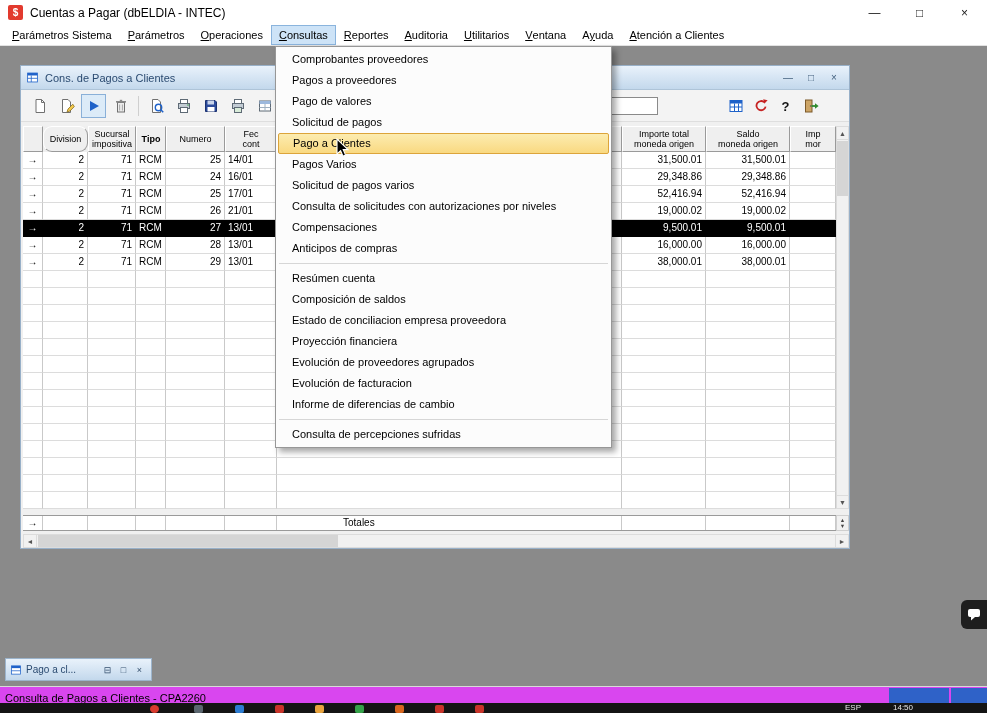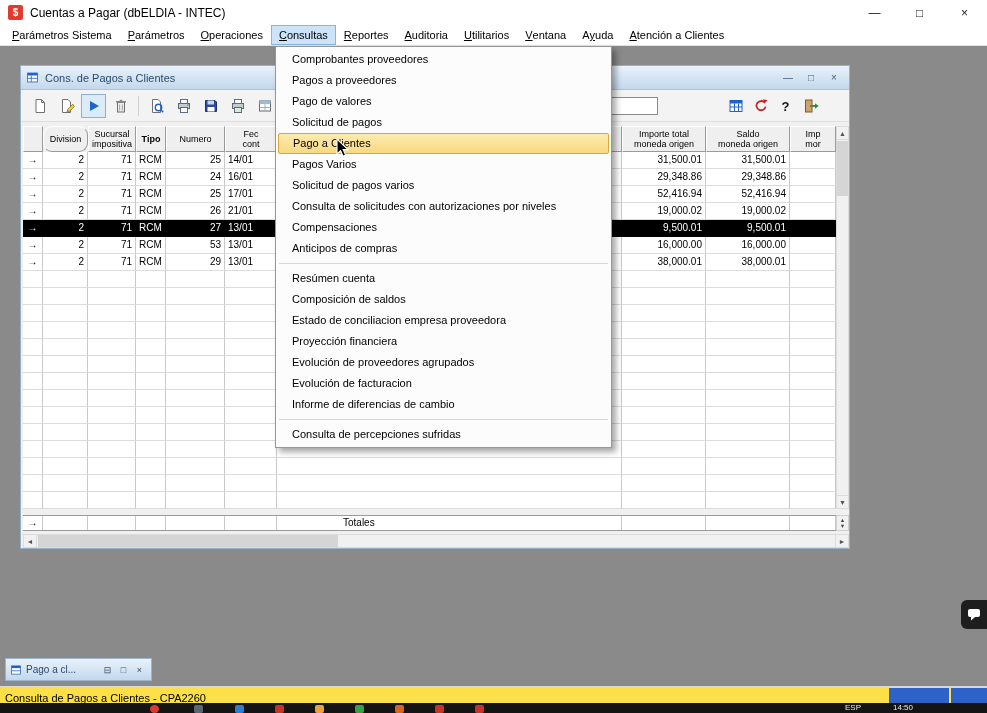--- a/index.html
+++ b/index.html
@@ -66,21 +66,21 @@
   .hs-right{right:0;border-left:1px solid #dcdcdc;}
   .hs-thumb{position:absolute;left:14px;top:0;width:300px;height:12px;background:#d5d5d5;}
 
   
   .minwin{position:absolute;left:5px;top:658px;width:147px;height:23px;background:linear-gradient(#e9f2fb,#c3d8ec);border:1px solid #9cb4cc;display:flex;align-items:center;padding:0 4px;z-index:10;}
   .minwin .mw-title{font-size:10px;color:#2a4a70;margin-left:4px;white-space:nowrap;}
   .mw-controls{margin-left:auto;display:flex;gap:1px;}
   .mw-btn{width:15px;height:15px;display:flex;align-items:center;justify-content:center;font-size:9px;color:#35506e;}
 
   
-  .statusbar{position:absolute;left:0;top:686px;width:987px;height:23px;background:#fde047;border-top:1px solid #d8d8d8;display:flex;align-items:center;z-index:20;}
+  .statusbar{position:absolute;left:0;top:686px;width:987px;height:23px;background:#d946ef;border-top:1px solid #d8d8d8;display:flex;align-items:center;z-index:20;}
   .status-text{font-size:11px;margin-left:5px;}
   .sb-blue{position:absolute;top:1px;bottom:1px;background:#2f62c8;}
   .sb-blue.a{right:38px;width:60px;}
   .sb-blue.b{right:0;width:36px;}
   .taskbar{position:absolute;left:0;top:703px;width:987px;height:10px;background:#141414;z-index:40;}
   .tk-icon{position:absolute;top:2px;width:9px;height:8px;border-radius:2px;}
   .tk-text{position:absolute;top:0;font-size:8px;line-height:10px;color:#e8e8e8;}
   .tk-text.lang{left:845px;} .tk-text.time{left:893px;}
 
   
@@ -326,21 +326,21 @@
         <div class="g-cell al" style="width: 345px;"></div>
         <div class="g-cell ar" style="width: 84px;">9,500.01</div>
         <div class="g-cell ar" style="width: 84px;">9,500.01</div>
         <div class="g-cell ar" style="width: 46px;"></div>
       </div>
       <div class="g-row">
         <div class="g-cell ac" style="width: 20px;">→</div>
         <div class="g-cell ar" style="width: 45px;">2</div>
         <div class="g-cell ar" style="width: 48px;">71</div>
         <div class="g-cell al" style="width: 30px;">RCM</div>
-        <div class="g-cell ar" style="width: 59px;">53</div>
+        <div class="g-cell ar" style="width: 59px;">28</div>
         <div class="g-cell al" style="width: 52px;">13/01</div>
         <div class="g-cell al" style="width: 345px;"></div>
         <div class="g-cell ar" style="width: 84px;">16,000.00</div>
         <div class="g-cell ar" style="width: 84px;">16,000.00</div>
         <div class="g-cell ar" style="width: 46px;"></div>
       </div>
       <div class="g-row">
         <div class="g-cell ac" style="width: 20px;">→</div>
         <div class="g-cell ar" style="width: 45px;">2</div>
         <div class="g-cell ar" style="width: 48px;">71</div>

